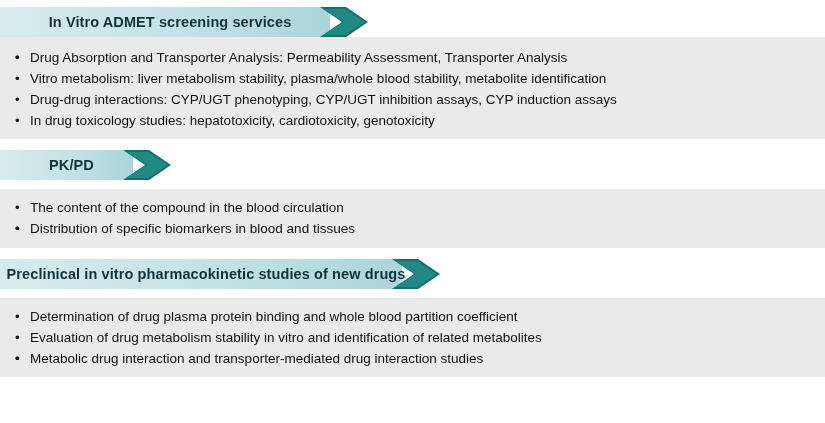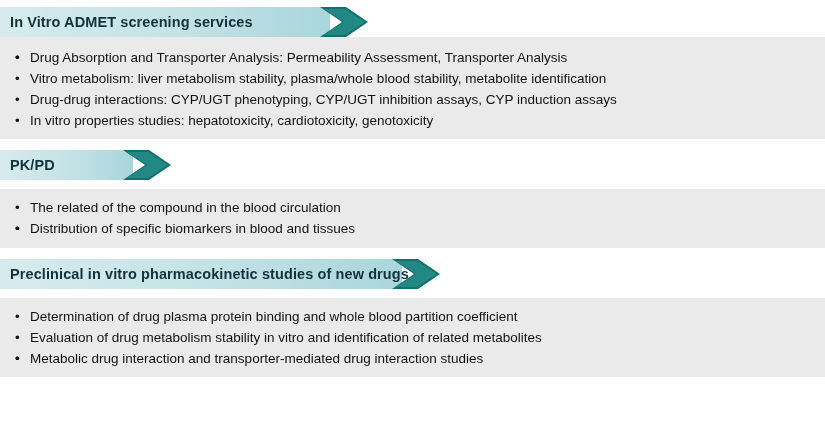--- a/index.html
+++ b/index.html
@@ -34,20 +34,21 @@
     align-items: stretch;
     margin: 0;
   }
   .banner-body {
     position: relative;
     display: flex;
     align-items: center;
     background: linear-gradient(to right, #d7ebee 0%, #c3e2e5 55%, #a9d6da 100%);
     padding-left: 10px;
     box-sizing: border-box;
+    justify-content: center;
   }
   .banner-title {
     font-size: 14.5px;
     font-weight: bold;
     color: #12323b;
     white-space: nowrap;
     letter-spacing: 0.1px;
   }
   .arrow {
     position: relative;
@@ -124,21 +125,21 @@
           <polygon points="4,2 25,2 45,15 25,28 4,28 24,15" fill="#2e9c95" opacity="0.55"></polygon>
         </svg>
       </div>
     </div>
     <div class="list-block">
       <ul>
         <li><span class="bullet">•</span></li>
         <li><span class="bullet">•</span><span>Drug Absorption and Transporter Analysis: Permeability Assessment, Transporter Analysis</span></li>
         <li><span class="bullet">•</span><span>Vitro metabolism: liver metabolism stability, plasma/whole blood stability, metabolite identification</span></li>
         <li><span class="bullet">•</span><span>Drug-drug interactions: CYP/UGT phenotyping, CYP/UGT inhibition assays, CYP induction assays</span></li>
-        <li><span class="bullet">•</span><span>In vitro properties studies: hepatotoxicity, cardiotoxicity, genotoxicity</span></li>
+        <li><span class="bullet">•</span><span>In drug toxicology studies: hepatotoxicity, cardiotoxicity, genotoxicity</span></li>
       </ul>
     </div>
   </div>
 
   <div class="gap"></div>
 
   <div class="section">
     <div class="banner">
       <div class="banner-body" style="width:133px">
         <span class="banner-title">PK/PD</span>
@@ -146,21 +147,21 @@
       <div class="arrow">
         <svg viewBox="0 0 48 30" preserveAspectRatio="none">
           <polygon points="0,0 26,0 48,15 26,30 0,30 22,15" fill="#12706e"></polygon>
           <polygon points="4,2 25,2 45,15 25,28 4,28 24,15" fill="#2e9c95" opacity="0.55"></polygon>
         </svg>
       </div>
     </div>
     <div class="gap-small"></div>
     <div class="list-block">
       <ul>
-        <li><span class="bullet">•</span><span>The related of the compound in the blood circulation</span></li>
+        <li><span class="bullet">•</span><span>The content of the compound in the blood circulation</span></li>
         <li><span class="bullet">•</span></li>
         <li><span class="bullet">•</span><span>Distribution of specific biomarkers in blood and tissues</span></li>
       </ul>
     </div>
   </div>
 
   <div class="gap"></div>
 
   <div class="section">
     <div class="banner">

